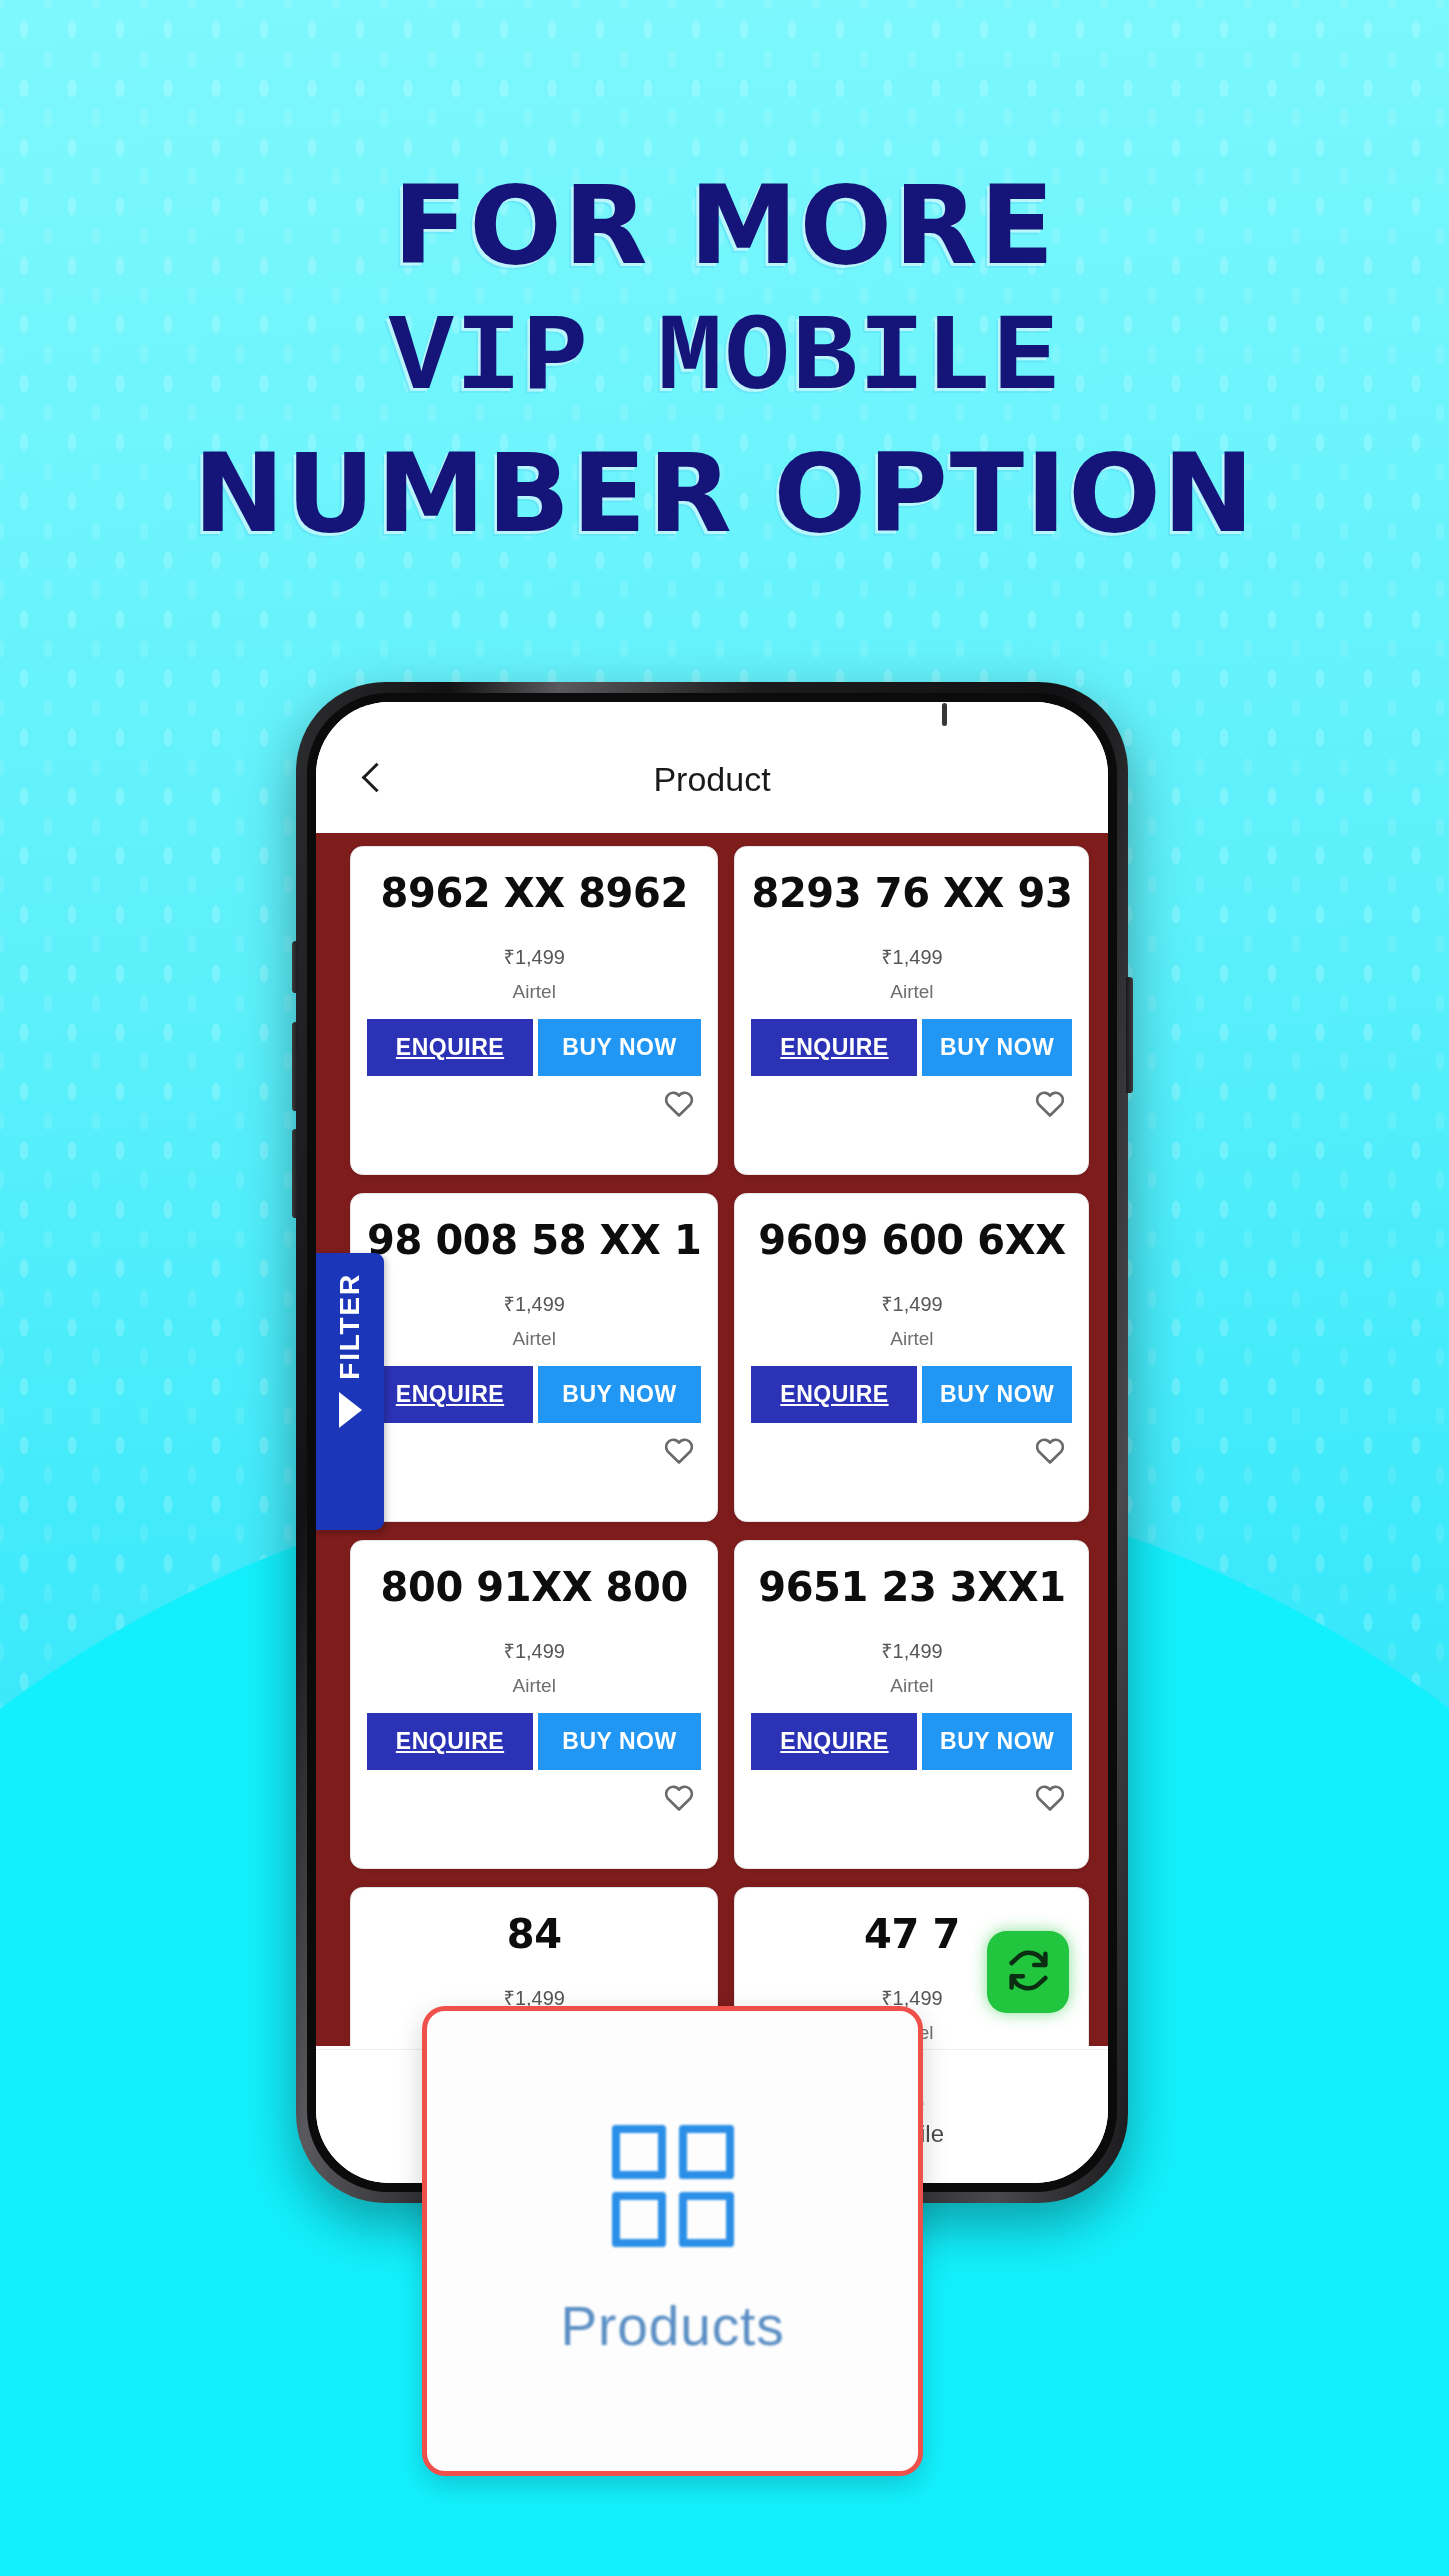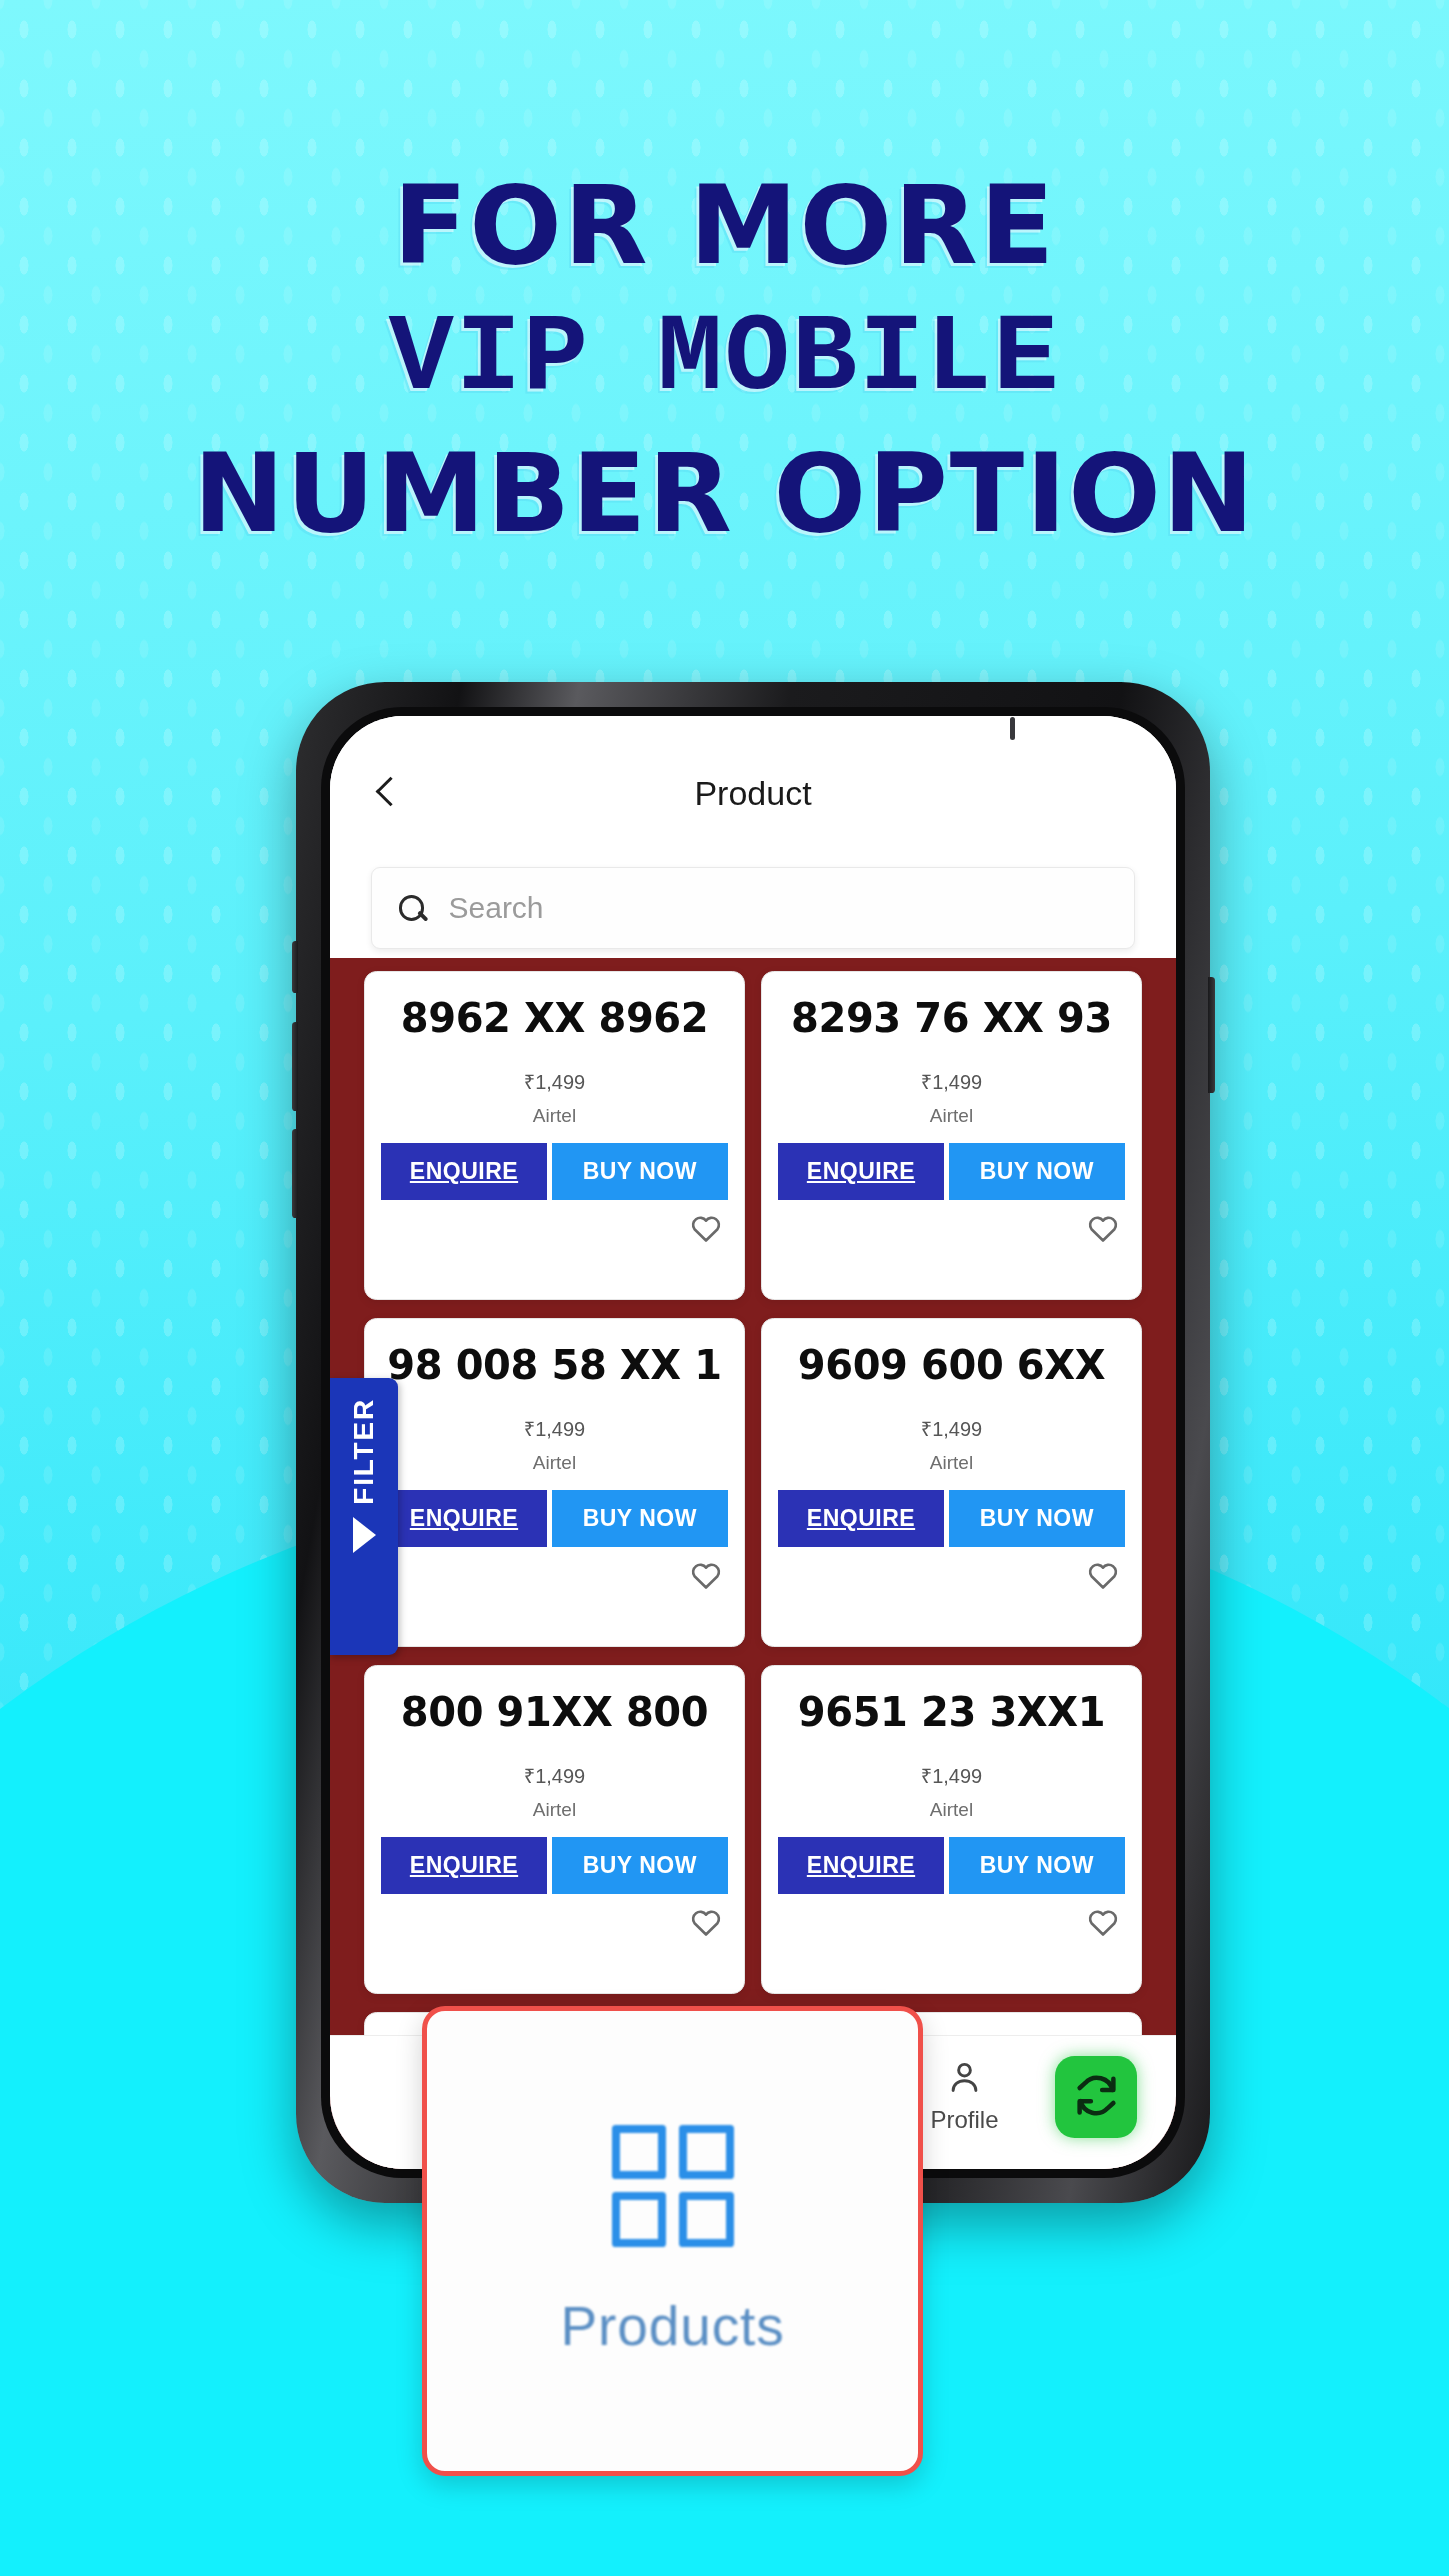--- a/index.html
+++ b/index.html
@@ -54,24 +54,24 @@
     white-space: nowrap;
   }
   #headline .line.l1 { font-size: 109px; }
   #headline .line.l2 { font-size: 109px; font-family: Liberation Mono, monospace; }
   #headline .line.l3 { font-size: 109px; }
 
   
   #phone {
     position: absolute;
     left: 296px; top: 682px;
-    width: 914px; height: 1521px;
+    width: 832px; height: 1521px;
     border-radius: 89px;
     background: linear-gradient(100deg,#2d2d2f 0%, #121214 14%, #5a5a5e 24%, #1b1b1d 42%, #121214 70%, #4a4a4e 88%, #18181a 100%);
-    padding: 25px;
+    padding: 11px;
     box-shadow: 0 21.5px 54px rgba(0,0,0,.35);
     z-index: 6;
   }
   #phone-inner {
     width: 100%; height: 100%;
     border-radius: 81px;
     background: #0b0b0c;
     padding: 9px;
     position: relative;
   }
@@ -326,26 +326,20 @@
   <div id="phone-inner">
     <div id="screen">
       <div id="notch-line"></div>
 
       <div id="app-header">
         <div id="back-chevron"></div>
         <div id="page-title">Product</div>
       </div>
       <div id="header-divider"></div>
 
-      <div id="search-wrap">
-        <div id="search-box">
-          <span id="search-icon"></span>
-          <span id="search-placeholder">Search</span>
-        </div>
-      </div>
 
       <div id="grid-scroll">
         <div id="grid">
             <div class="card">
               <div class="card-number">8962 XX 8962</div>
               <div class="card-price">₹1,499</div>
               <div class="card-operator">Airtel</div>
               <div class="card-actions">
                 <div class="btn-enquire">ENQUIRE</div>
                 <div class="btn-buy">BUY NOW</div>

